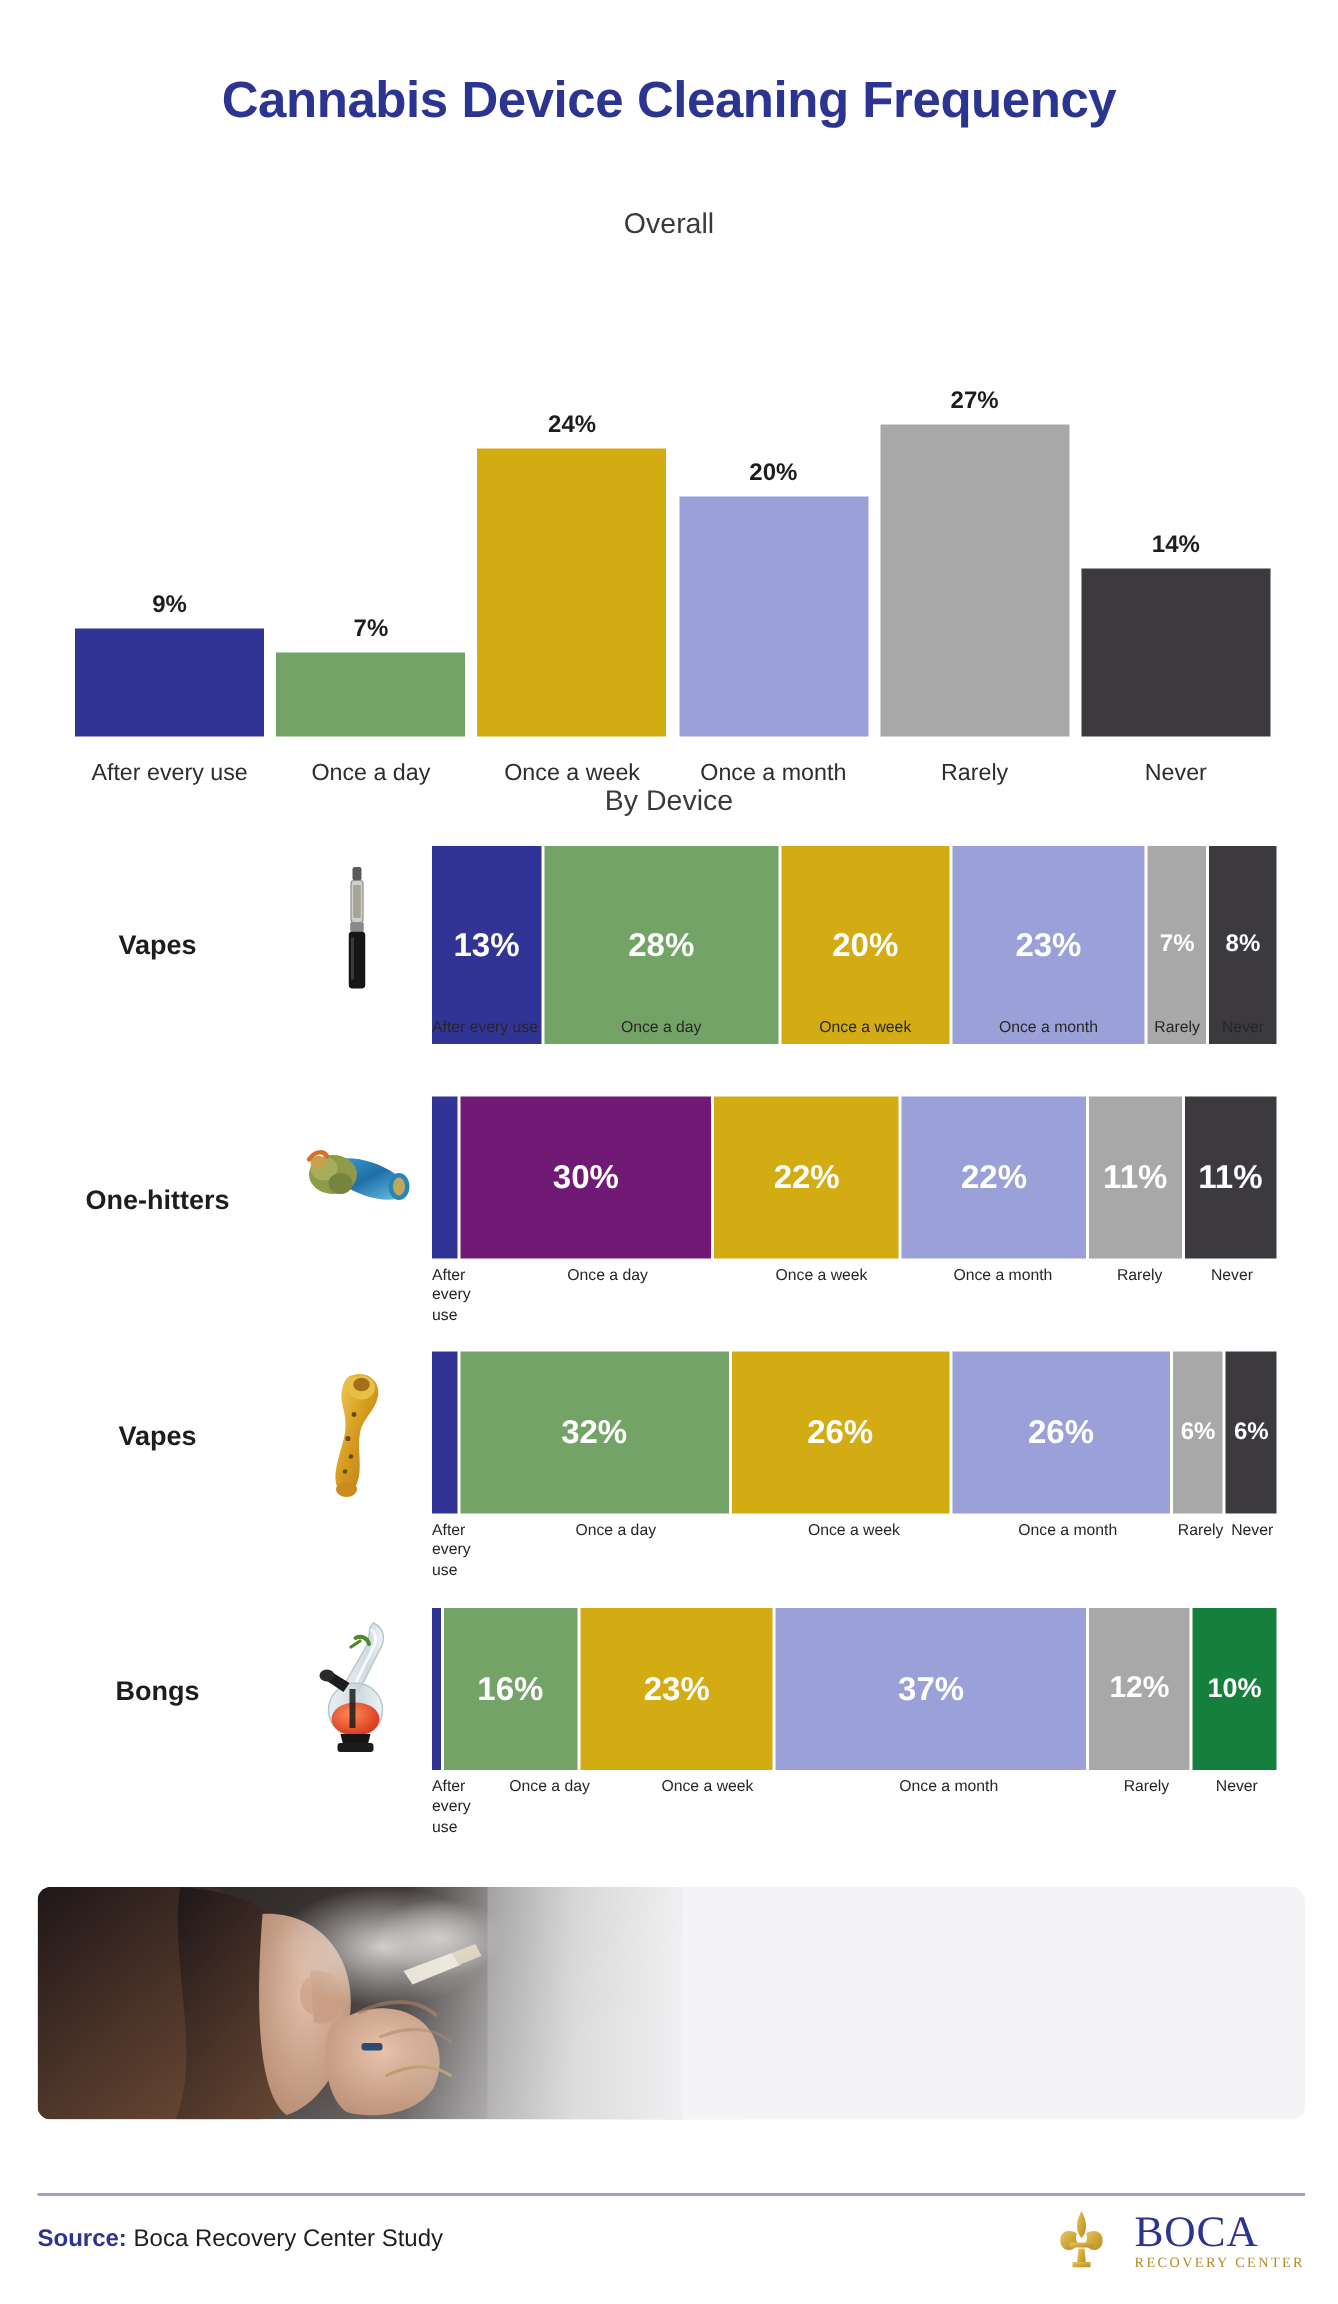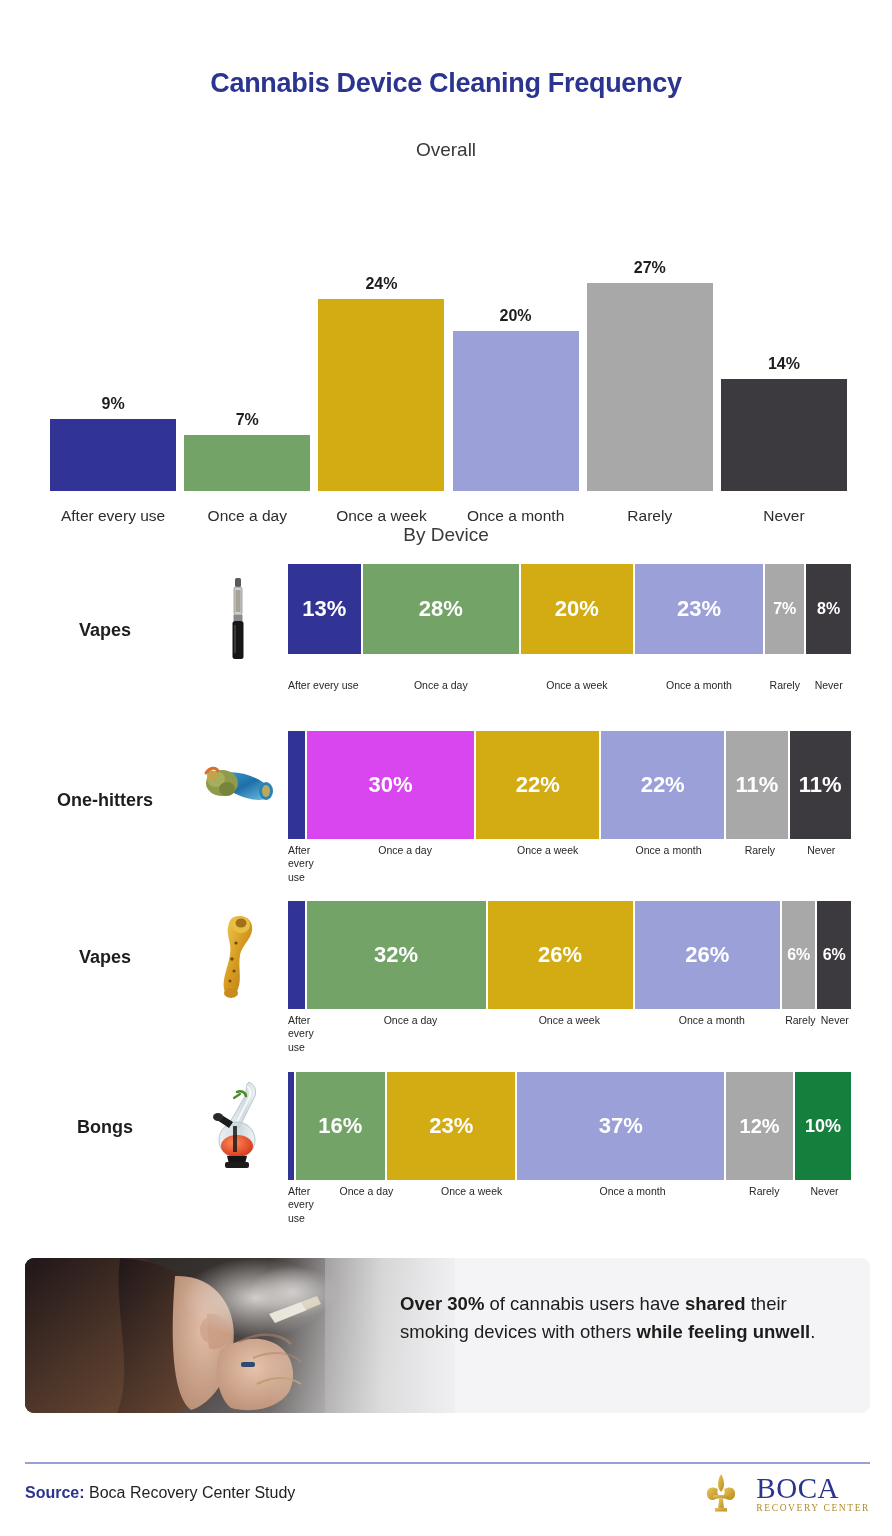--- a/index.html
+++ b/index.html
@@ -7,23 +7,23 @@
     width: 892px; height: 1536px;
     background: #ffffff;
     font-family: "Liberation Sans", sans-serif;
     color: #2b2b2b;
     overflow: hidden;
   }
   .page { position: relative; width: 892px; height: 1536px; background:#fff; }
 
   
   .title {
-    position: absolute; top: 68px; left: 0; width: 892px;
+    position: absolute; top: 48px; left: 0; width: 892px;
     text-align: center;
-    font-size: 27px; font-weight: 700; letter-spacing: -0.3px;
+    font-size: 34px; font-weight: 700; letter-spacing: -0.3px;
     color: #2b3490;
   }
 
   
   .section-heading {
     position: absolute; width: 892px; text-align: center;
     font-size: 19px; font-weight: 400; color: #3a3a3a;
   }
   #overall-heading { top: 139px; }
   #bydevice-heading { top: 524px; }
@@ -195,21 +195,21 @@
         <div class="dev-icon" style="top: 0px; height: 110px;">
           <svg width="22" height="86" viewBox="0 0 22 86">
         <rect x="8" y="2" width="6" height="9" rx="1.5" fill="#5a5a5a"></rect>
         <rect x="7" y="11" width="8" height="28" rx="2" fill="#cfcfcf" stroke="#8d8d8d" stroke-width="0.8"></rect>
         <rect x="8.5" y="14" width="5" height="22" fill="#9a9483" opacity="0.75"></rect>
         <rect x="6.5" y="39" width="9" height="6" fill="#8a8a8a"></rect>
         <rect x="5.5" y="45" width="11" height="38" rx="2.5" fill="#161616"></rect>
         <rect x="7" y="49" width="2" height="28" fill="#3a3a3a"></rect>
       </svg>
         </div>
-        <div class="stack" style="top: 0px; height: 90px;">
+        <div class="stack" style="top: 0px; height: 132px;">
           <div class="seg" style="flex: 13 0 0px; background: rgb(49, 52, 148);">
             <div class="seg-val" style="font-size: 22px;">13%</div>
           </div>
           <div class="seg" style="flex: 28 0 0px; background: rgb(116, 163, 104);">
             <div class="seg-val" style="font-size: 22px;">28%</div>
           </div>
           <div class="seg" style="flex: 20 0 0px; background: rgb(211, 171, 18);">
             <div class="seg-val" style="font-size: 22px;">20%</div>
           </div>
           <div class="seg" style="flex: 23 0 0px; background: rgb(155, 160, 216);">
@@ -261,21 +261,21 @@
         <ellipse cx="16" cy="18" rx="9" ry="8" fill="#a6ae5c"></ellipse>
         <ellipse cx="27" cy="28" rx="8" ry="7" fill="#77853c"></ellipse>
         <ellipse cx="12" cy="14" rx="5" ry="4.5" fill="#c7a24a"></ellipse>
         <path d="M6 12 C10 6 16 6 18 10" stroke="#d86f2a" stroke-width="3" fill="none" stroke-linecap="round"></path>
       </svg>
         </div>
         <div class="stack" style="top: 0px; height: 108px;">
           <div class="seg" style="flex: 3 0 0px; background: rgb(49, 52, 148);">
             <div class="seg-val outside" style="font-size: 17px;">3%</div>
           </div>
-          <div class="seg" style="flex: 30 0 0px; background: #d946ef;">
+          <div class="seg" style="flex: 30 0 0px; background: #701a75;">
             <div class="seg-val" style="font-size: 22px;">30%</div>
           </div>
           <div class="seg" style="flex: 22 0 0px; background: rgb(211, 171, 18);">
             <div class="seg-val" style="font-size: 22px;">22%</div>
           </div>
           <div class="seg" style="flex: 22 0 0px; background: rgb(155, 160, 216);">
             <div class="seg-val" style="font-size: 22px;">22%</div>
           </div>
           <div class="seg" style="flex: 11 0 0px; background: rgb(168, 168, 168);">
             <div class="seg-val" style="font-size: 22px;">11%</div>
@@ -474,23 +474,20 @@
         <rect x="216" y="104" width="14" height="5" rx="2" fill="#2f4a70"></rect>
         <path d="M232,126 C248,118 264,118 276,126" stroke="#b59a63" stroke-width="2" fill="none" opacity="0.8"></path>
         <path d="M244,56 L276,44 L282,52 L250,65 Z" fill="#e9e3d2"></path>
         <path d="M276,44 L292,38 L296,46 L281,52 Z" fill="#c7b78a"></path>
         <ellipse cx="230" cy="40" rx="72" ry="40" fill="url(#smoke)"></ellipse>
         <ellipse cx="268" cy="34" rx="44" ry="26" fill="url(#smoke)" opacity="0.8"></ellipse>
         <rect x="300" y="0" width="130" height="155" fill="#9d9b9c" opacity="0.5"></rect>
       </svg>
     </div>
     <div class="callout-fade"></div>
-    <div class="callout-text">
-      <b>Over 30%</b><span> of cannabis users have </span><b>shared</b><span> their smoking devices with others </span><b>while feeling unwell</b><span>.</span>
-    </div>
   </div>
 
   <div class="footer-rule"></div>
   <div class="footer-source">
     <b>Source:</b><span> Boca Recovery Center Study</span>
   </div>
   <div class="logo">
     <span>
       <svg width="34" height="40" viewBox="0 0 34 40">
         <defs>

